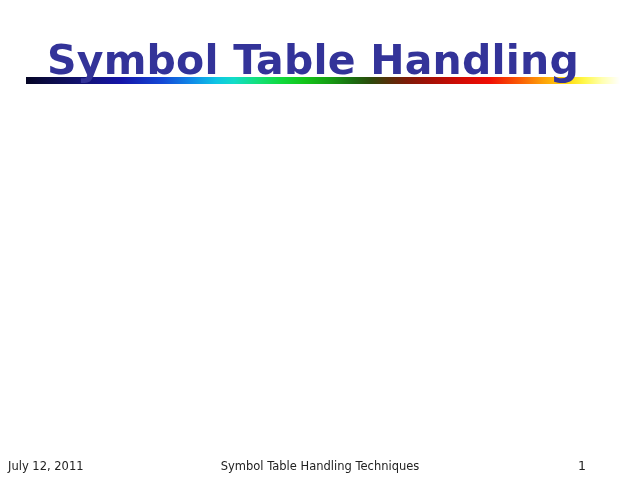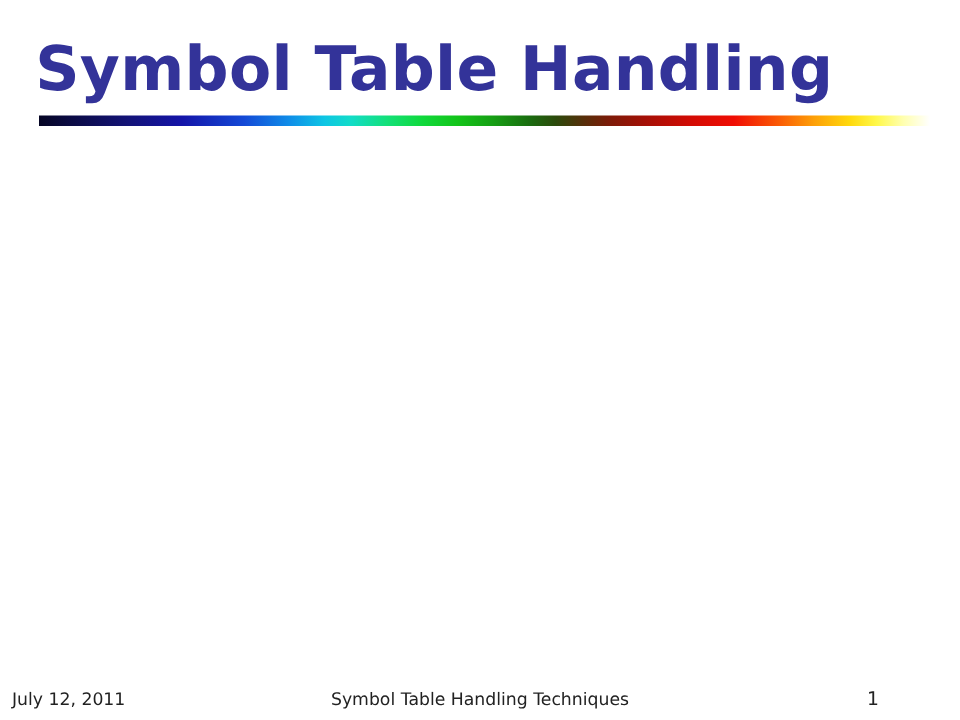--- a/index.html
+++ b/index.html
@@ -19,23 +19,23 @@
     position: relative;
     width: 640px;
     height: 480px;
     background: #ffffff;
   }
 
   
   #title-block {
     position: absolute;
     left: 0;
-    top: 22px;
+    top: 36px;
     width: 579px;
-    text-align: center;
+    text-align: right;
   }
 
   .title-line {
     font-family: "DejaVu Sans", "Liberation Sans", sans-serif;
     font-weight: bold;
     font-size: 41px;
     line-height: 48px;
     letter-spacing: 0.2px;
     color: #333399;
     white-space: nowrap;

